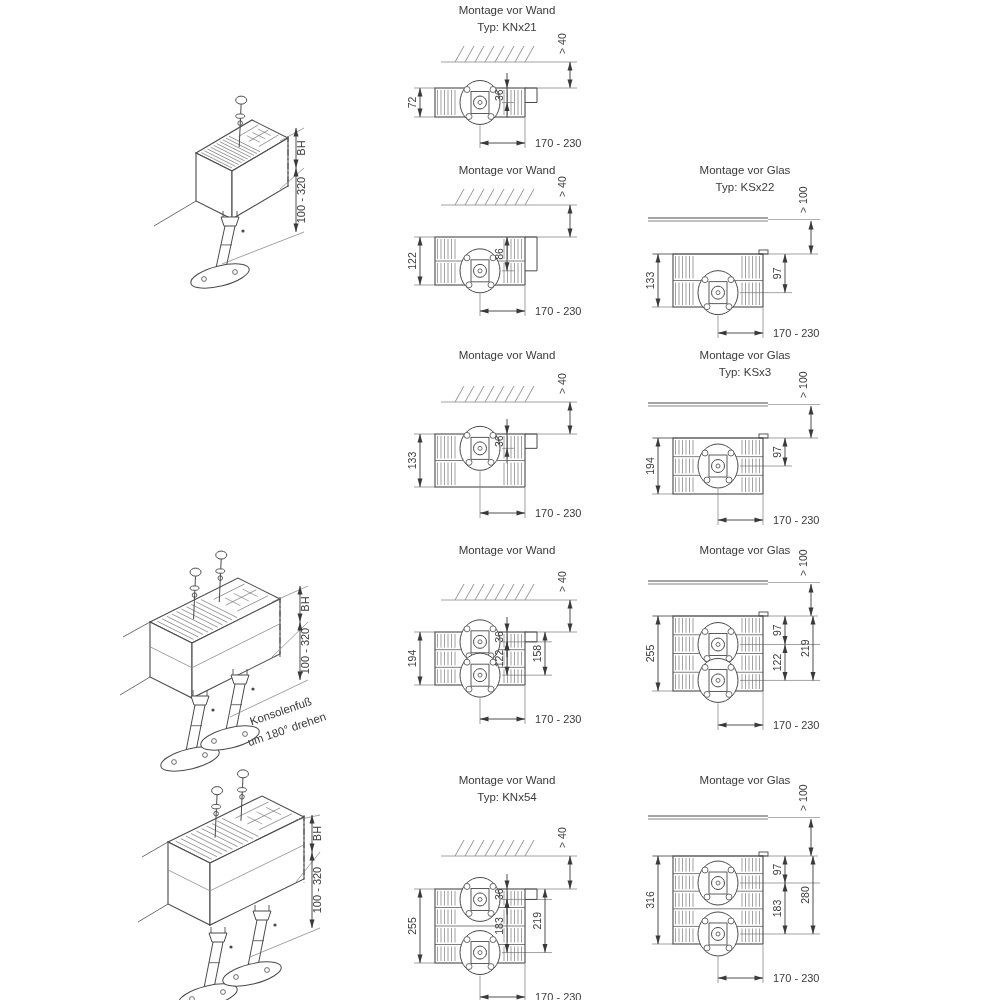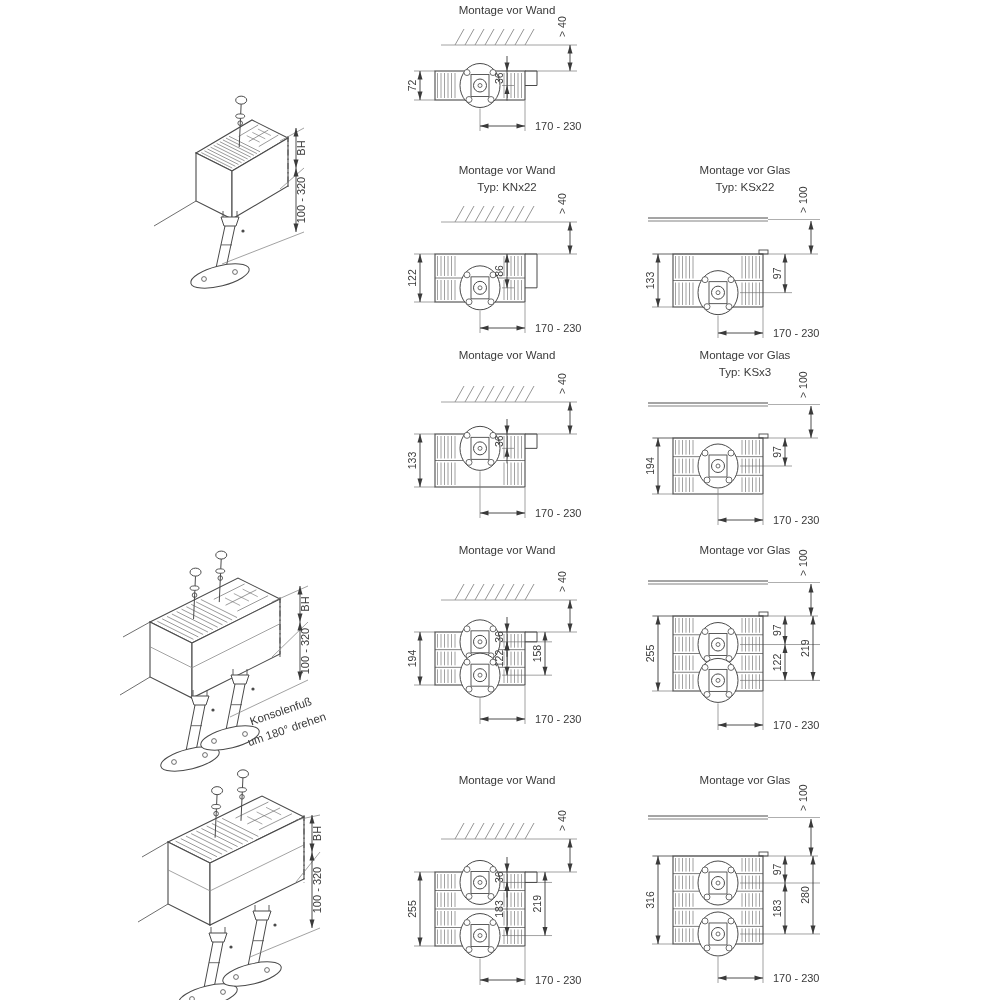--- a/index.html
+++ b/index.html
@@ -192,20 +192,21 @@
       <polygon points="212,67 209.5,58.5 214.5,58.5" fill="#3a3a3a"></polygon>
       <text x="221" y="48.5" text-anchor="middle" font-size="11" fill="#3a3a3a" transform="rotate(-90 221 48.5)">BH</text>
       <line x1="212" y1="67" x2="212" y2="143" stroke="#3a3a3a" stroke-width="0.9"></line>
       <polygon points="212,67 209.5,75.5 214.5,75.5" fill="#3a3a3a"></polygon>
       <polygon points="212,143 209.5,134.5 214.5,134.5" fill="#3a3a3a"></polygon>
       <text x="221" y="105" text-anchor="middle" font-size="11" fill="#3a3a3a" transform="rotate(-90 221 105)">100 - 320</text>
     </svg>
 
   <div class="dblock" style="left:377px;top:2px">
     <div class="dtitle">Montage vor Wand</div>
+    <div class="dtitle">Typ: KNx21</div>
     <svg class="dsvg" width="230" height="137">
         <line x1="60" y1="22" x2="69" y2="6" stroke="#8a8a8a" stroke-width="0.9"></line>
         <line x1="70" y1="22" x2="79" y2="6" stroke="#8a8a8a" stroke-width="0.9"></line>
         <line x1="80" y1="22" x2="89" y2="6" stroke="#8a8a8a" stroke-width="0.9"></line>
         <line x1="90" y1="22" x2="99" y2="6" stroke="#8a8a8a" stroke-width="0.9"></line>
         <line x1="100" y1="22" x2="109" y2="6" stroke="#8a8a8a" stroke-width="0.9"></line>
         <line x1="110" y1="22" x2="119" y2="6" stroke="#8a8a8a" stroke-width="0.9"></line>
         <line x1="120" y1="22" x2="129" y2="6" stroke="#8a8a8a" stroke-width="0.9"></line>
         <line x1="130" y1="22" x2="139" y2="6" stroke="#8a8a8a" stroke-width="0.9"></line>
         <line x1="46" y1="22" x2="182" y2="22" stroke="#8c8c8c" stroke-width="0.8"></line>
@@ -252,21 +253,20 @@
         <line x1="85" y1="85.5" x2="85" y2="108" stroke="#7a7a7a" stroke-width="0.7"></line>
         <line x1="130" y1="78" x2="130" y2="108" stroke="#7a7a7a" stroke-width="0.7"></line>
         <line x1="85" y1="103" x2="130" y2="103" stroke="#3a3a3a" stroke-width="0.9"></line>
         <polygon points="85,103 93.5,100.5 93.5,105.5" fill="#3a3a3a"></polygon>
         <polygon points="130,103 121.5,100.5 121.5,105.5" fill="#3a3a3a"></polygon>
         <text x="140" y="107" text-anchor="start" font-size="11" fill="#3a3a3a">170 - 230</text>
       </svg>
   </div>
   <div class="dblock" style="left:377px;top:162px">
     <div class="dtitle">Montage vor Wand</div>
-    <div class="dtitle">Typ: KNx22</div>
     <svg class="dsvg" width="230" height="162">
         <line x1="60" y1="22" x2="69" y2="6" stroke="#8a8a8a" stroke-width="0.9"></line>
         <line x1="70" y1="22" x2="79" y2="6" stroke="#8a8a8a" stroke-width="0.9"></line>
         <line x1="80" y1="22" x2="89" y2="6" stroke="#8a8a8a" stroke-width="0.9"></line>
         <line x1="90" y1="22" x2="99" y2="6" stroke="#8a8a8a" stroke-width="0.9"></line>
         <line x1="100" y1="22" x2="109" y2="6" stroke="#8a8a8a" stroke-width="0.9"></line>
         <line x1="110" y1="22" x2="119" y2="6" stroke="#8a8a8a" stroke-width="0.9"></line>
         <line x1="120" y1="22" x2="129" y2="6" stroke="#8a8a8a" stroke-width="0.9"></line>
         <line x1="130" y1="22" x2="139" y2="6" stroke="#8a8a8a" stroke-width="0.9"></line>
         <line x1="46" y1="22" x2="182" y2="22" stroke="#8c8c8c" stroke-width="0.8"></line>
@@ -755,20 +755,21 @@
         <line x1="85" y1="140.41176470588235" x2="85" y2="167" stroke="#7a7a7a" stroke-width="0.7"></line>
         <line x1="130" y1="129" x2="130" y2="167" stroke="#7a7a7a" stroke-width="0.7"></line>
         <line x1="85" y1="162" x2="130" y2="162" stroke="#3a3a3a" stroke-width="0.9"></line>
         <polygon points="85,162 93.5,159.5 93.5,164.5" fill="#3a3a3a"></polygon>
         <polygon points="130,162 121.5,159.5 121.5,164.5" fill="#3a3a3a"></polygon>
         <text x="140" y="166" text-anchor="start" font-size="11" fill="#3a3a3a">170 - 230</text>
       </svg>
   </div>
   <div class="dblock" style="left:377px;top:772px">
     <div class="dtitle">Montage vor Wand</div>
+    <div class="dtitle">Typ: KNx54</div>
     <svg class="dsvg" width="230" height="213">
         <line x1="60" y1="46" x2="69" y2="30" stroke="#8a8a8a" stroke-width="0.9"></line>
         <line x1="70" y1="46" x2="79" y2="30" stroke="#8a8a8a" stroke-width="0.9"></line>
         <line x1="80" y1="46" x2="89" y2="30" stroke="#8a8a8a" stroke-width="0.9"></line>
         <line x1="90" y1="46" x2="99" y2="30" stroke="#8a8a8a" stroke-width="0.9"></line>
         <line x1="100" y1="46" x2="109" y2="30" stroke="#8a8a8a" stroke-width="0.9"></line>
         <line x1="110" y1="46" x2="119" y2="30" stroke="#8a8a8a" stroke-width="0.9"></line>
         <line x1="120" y1="46" x2="129" y2="30" stroke="#8a8a8a" stroke-width="0.9"></line>
         <line x1="130" y1="46" x2="139" y2="30" stroke="#8a8a8a" stroke-width="0.9"></line>
         <line x1="46" y1="46" x2="182" y2="46" stroke="#8c8c8c" stroke-width="0.8"></line>

